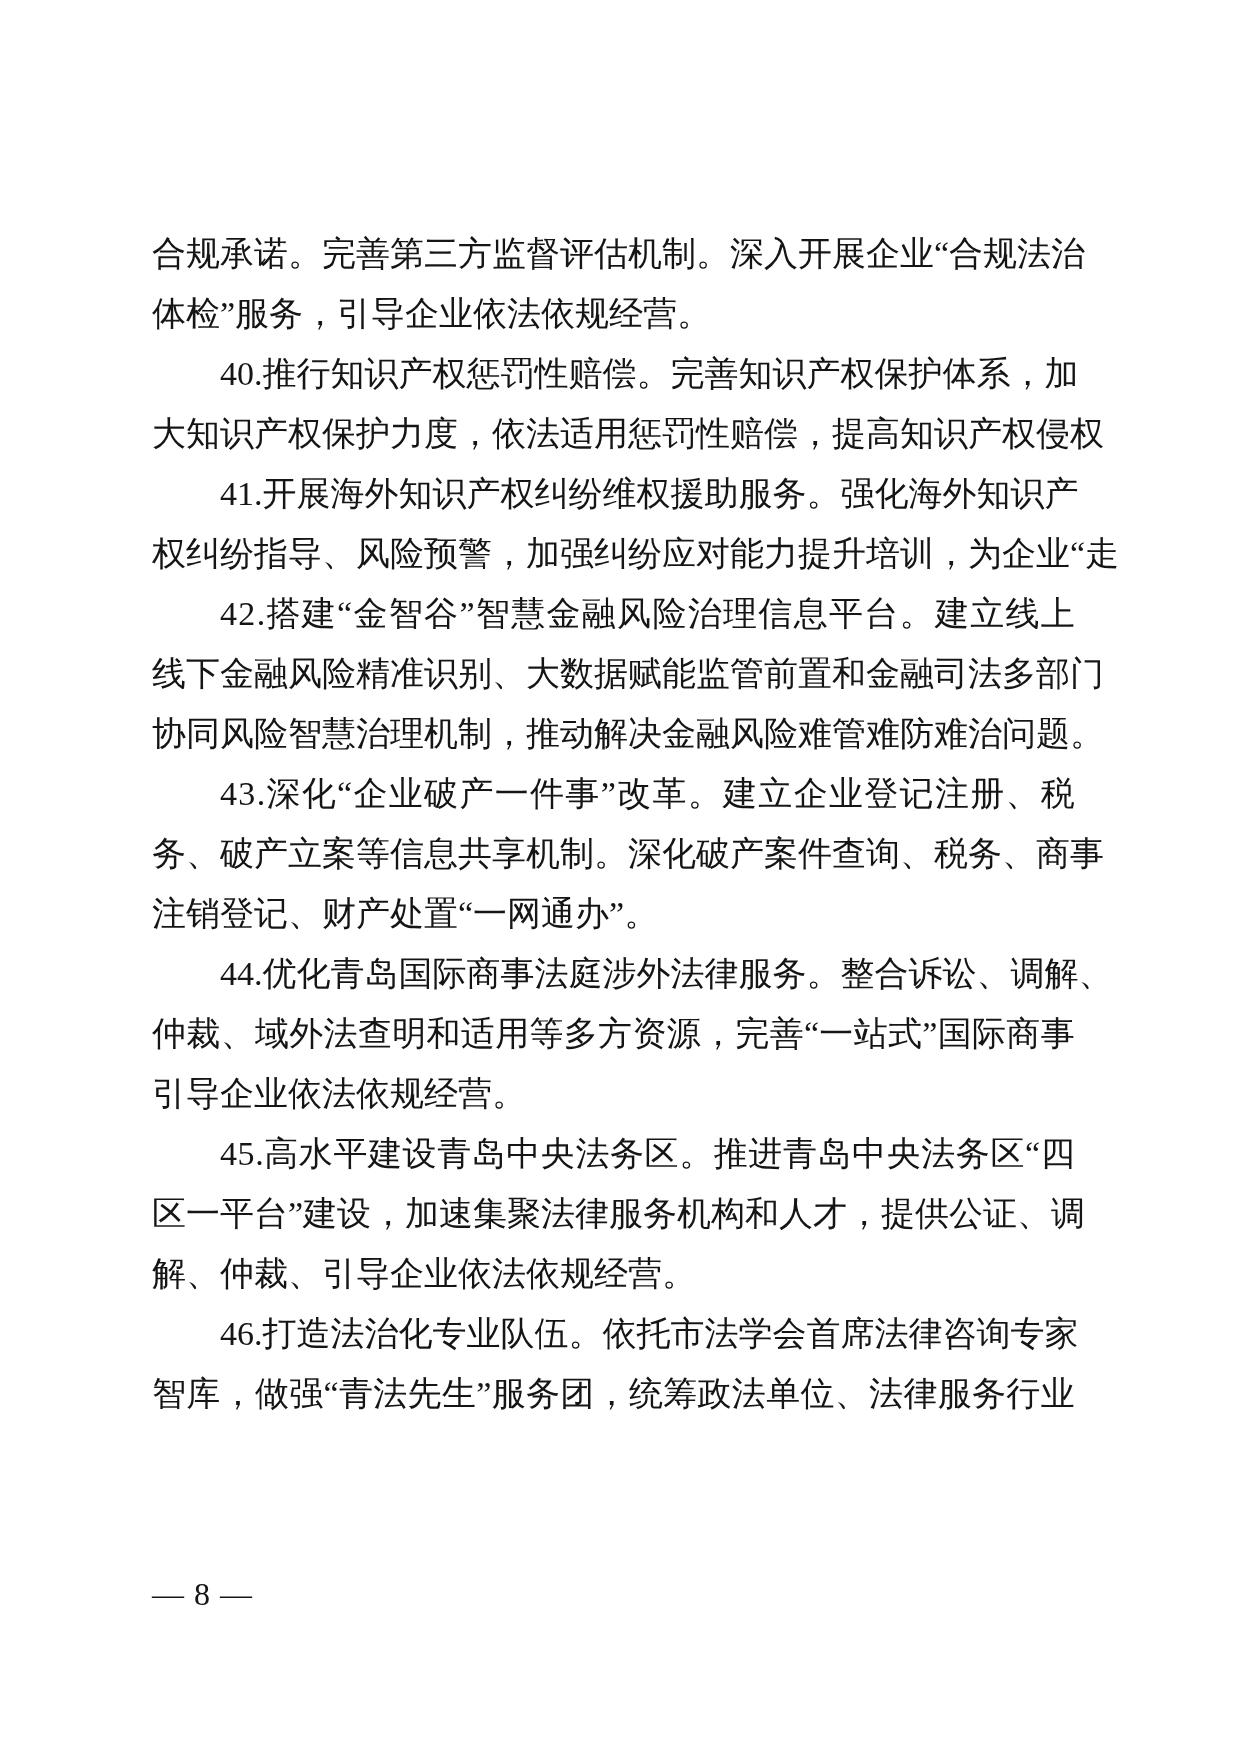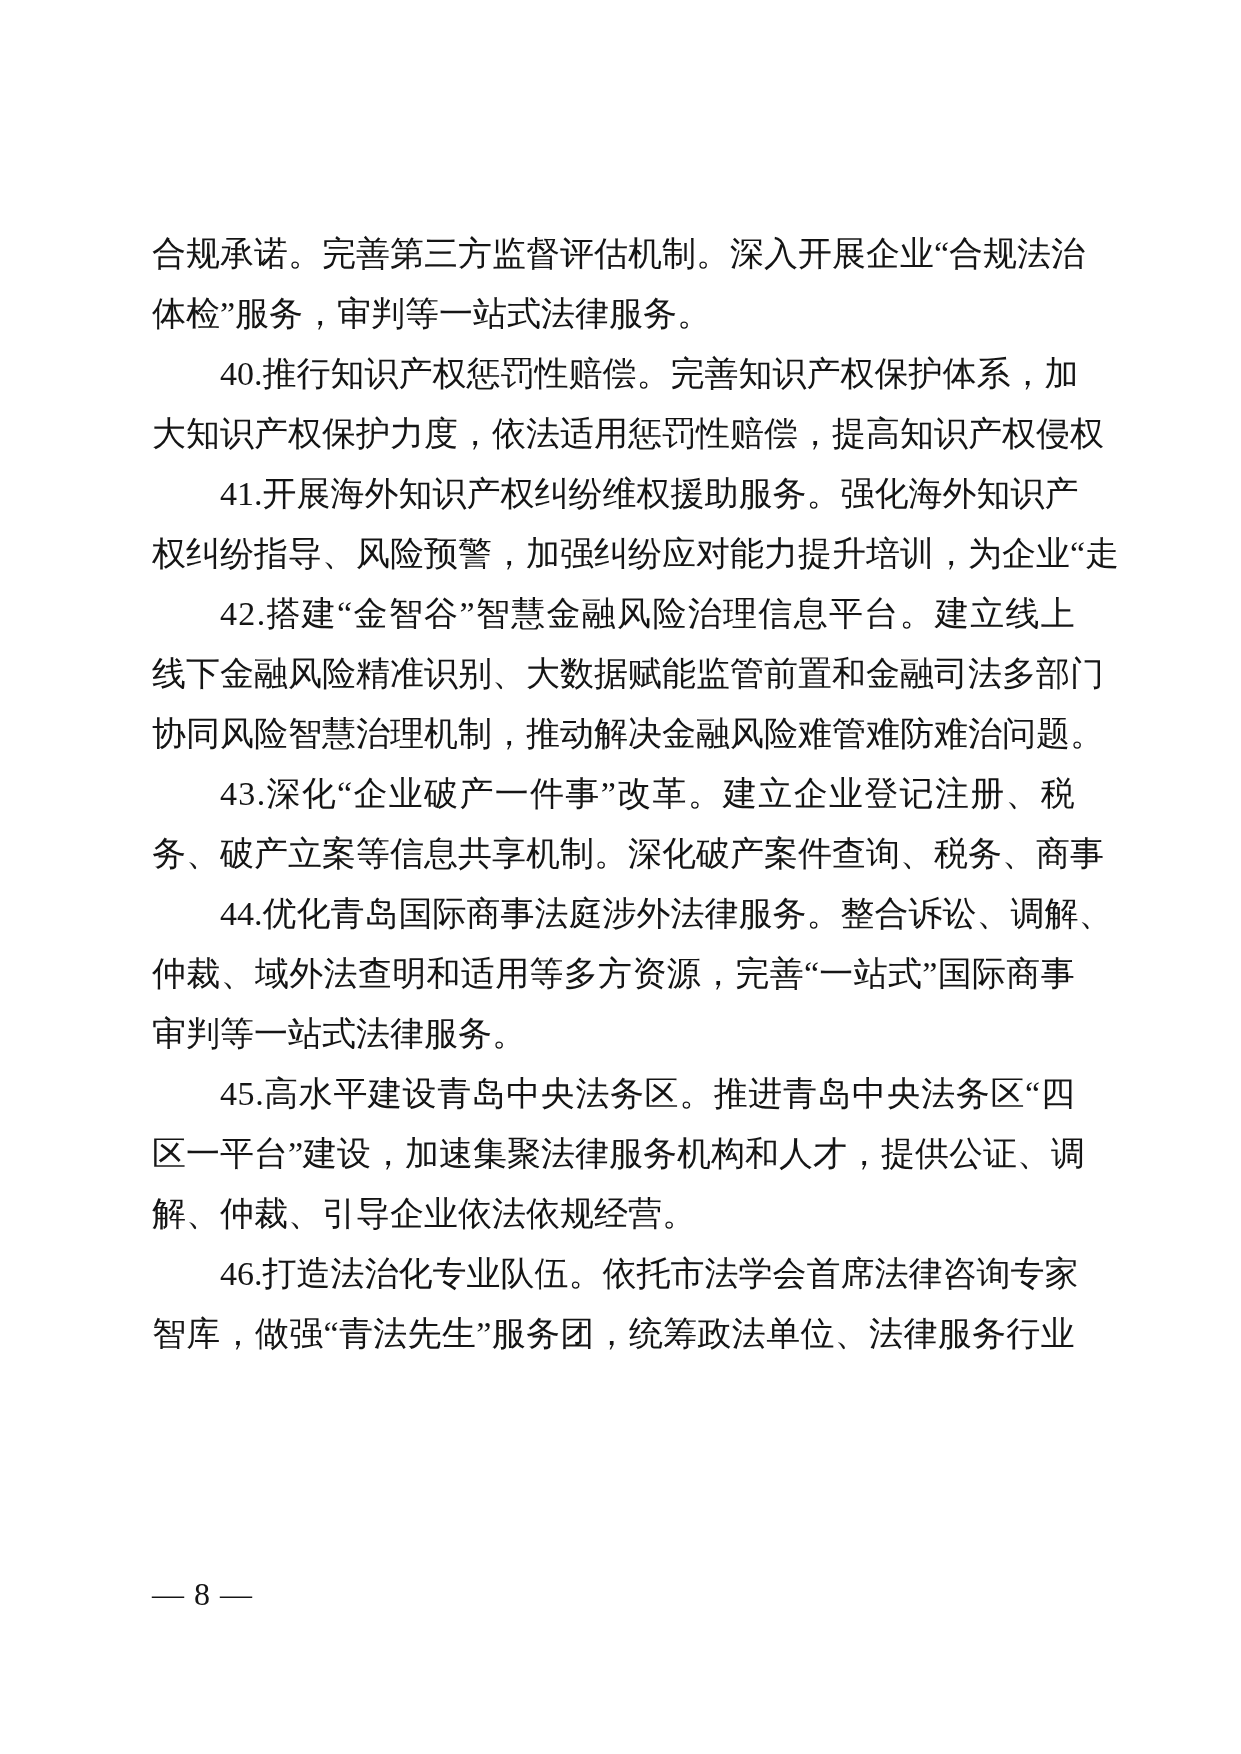--- a/index.html
+++ b/index.html
@@ -73,21 +73,21 @@
         <span>开</span>
         <span>展</span>
         <span>企</span>
         <span>业</span>
         <span>“</span>
         <span>合</span>
         <span>规</span>
         <span>法</span>
         <span>治</span>
       </div>
-      <div class="line">体检”服务，审判等一站式法律服务。</div>
+      <div class="line">体检”服务，引导企业依法依规经营。</div>
       <div class="line justify indent">
         <span>4</span>
         <span>0</span>
         <span>.</span>
         <span>推</span>
         <span>行</span>
         <span>知</span>
         <span>识</span>
         <span>产</span>
         <span>权</span>
@@ -341,20 +341,21 @@
         <span>件</span>
         <span>查</span>
         <span>询</span>
         <span>、</span>
         <span>税</span>
         <span>务</span>
         <span>、</span>
         <span>商</span>
         <span>事</span>
       </div>
+      <div class="line">注销登记、财产处置“一网通办”。</div>
       <div class="line justify indent">
         <span>4</span>
         <span>4</span>
         <span>.</span>
         <span>优</span>
         <span>化</span>
         <span>青</span>
         <span>岛</span>
         <span>国</span>
         <span>际</span>
@@ -401,21 +402,21 @@
         <span>“</span>
         <span>一</span>
         <span>站</span>
         <span>式</span>
         <span>”</span>
         <span>国</span>
         <span>际</span>
         <span>商</span>
         <span>事</span>
       </div>
-      <div class="line">审判等一站式法律服务。</div>
+      <div class="line">引导企业依法依规经营。</div>
       <div class="line justify indent">
         <span>4</span>
         <span>5</span>
         <span>.</span>
         <span>高</span>
         <span>水</span>
         <span>平</span>
         <span>建</span>
         <span>设</span>
         <span>青</span>

